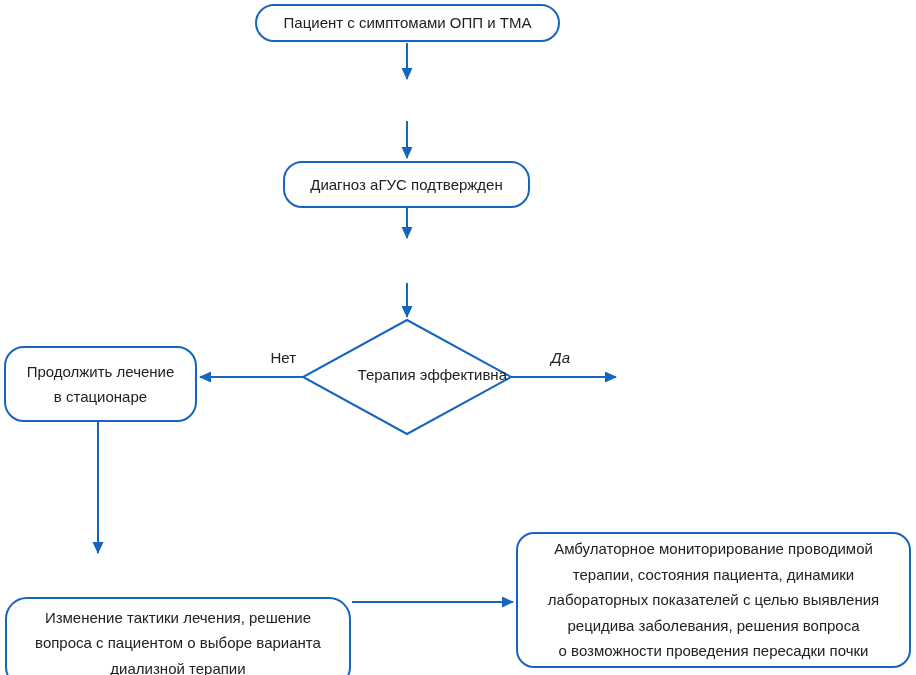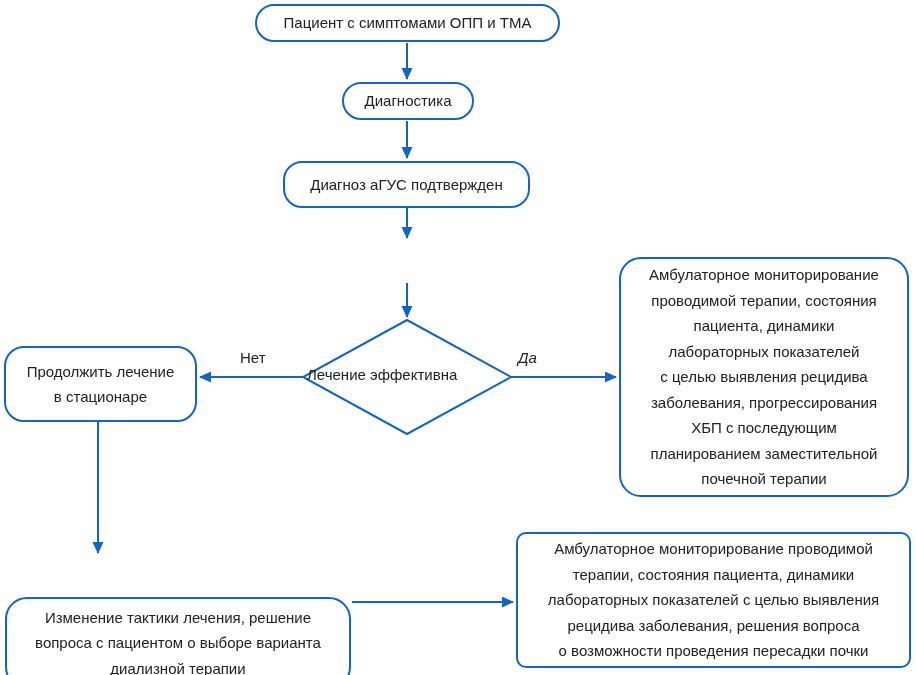--- a/index.html
+++ b/index.html
@@ -48,21 +48,21 @@
     font-size: 15px;
     line-height: 1.7;
     white-space: pre-line;
     padding: 4px 10px;
   }
   .node.small { border-radius: 19px; }
   .overlay-label {
     position: absolute;
     font-size: 15px;
     line-height: 1.25;
-    text-align: left;
+    text-align: right;
     white-space: pre-line;
   }
 </style>
 </head>
 <body>
 
 <div class="canvas">
 
   <svg class="flow-svg" width="916" height="675" viewBox="0 0 916 675">
     <defs>
@@ -78,47 +78,37 @@
     <line class="edge" x1="303" y1="377" x2="200" y2="377" marker-end="url(#arrowhead)"></line>
     <line class="edge" x1="511" y1="377" x2="616" y2="377" marker-end="url(#arrowhead)"></line>
     <line class="edge" x1="98" y1="411" x2="98" y2="553" marker-end="url(#arrowhead)"></line>
     <line class="edge" x1="352" y1="602" x2="513" y2="602" marker-end="url(#arrowhead)"></line>
 
     <polygon class="diamond" points="407,320 511,377 407,434 303,377"></polygon>
   </svg>
 
   <div class="node small" style="left:255px; top:4px; width:305px; height:38px;">Пациент с симптомами ОПП и ТМА</div>
 
-  <div class="node small" style="left:342px; top:82px; width:132px; height:38px;">Диагностика</div>
 
   <div class="node small" style="left:283px; top:161px; width:247px; height:47px;">Диагноз аГУС подтвержден</div>
 
 
-  <div class="overlay-label" style="left:307px; top:366px; width:200px;">Лечение эффективна</div>
+  <div class="overlay-label" style="left:307px; top:366px; width:200px;">Терапия эффективна</div>
 
   <div class="overlay-label" style="left:240px; top:349px; width:56px;">Нет</div>
 
   <div class="overlay-label" style="left:518px; top:349px; width:52px;font-style:italic;">Да</div>
 
   <div class="node" style="left:4px; top:346px; width:193px; height:76px;">Продолжить лечение
 в стационаре</div>
 
-  <div class="node" style="left:619px; top:257px; width:290px; height:240px; border-radius:22px;">Амбулаторное мониторирование
-проводимой терапии, состояния
-пациента, динамики
-лабораторных показателей
-с целью выявления рецидива
-заболевания, прогрессирования
-ХБП с последующим
-планированием заместительной
-почечной терапии</div>
 
   <div class="node" style="left:5px; top:556px; width:346px; height:92px; border-radius:22px;margin-top:41px;">Изменение тактики лечения, решение
 вопроса с пациентом о выборе варианта
 диализной терапии</div>
 
-  <div class="node" style="left:516px; top:532px; width:395px; height:136px; border-radius:10px;">Амбулаторное мониторирование проводимой
+  <div class="node" style="left:516px; top:532px; width:395px; height:136px; border-radius:18px;">Амбулаторное мониторирование проводимой
 терапии, состояния пациента, динамики
 лабораторных показателей с целью выявления
 рецидива заболевания, решения вопроса
 о возможности проведения пересадки почки</div>
 
 </div>
 
 </body></html>

